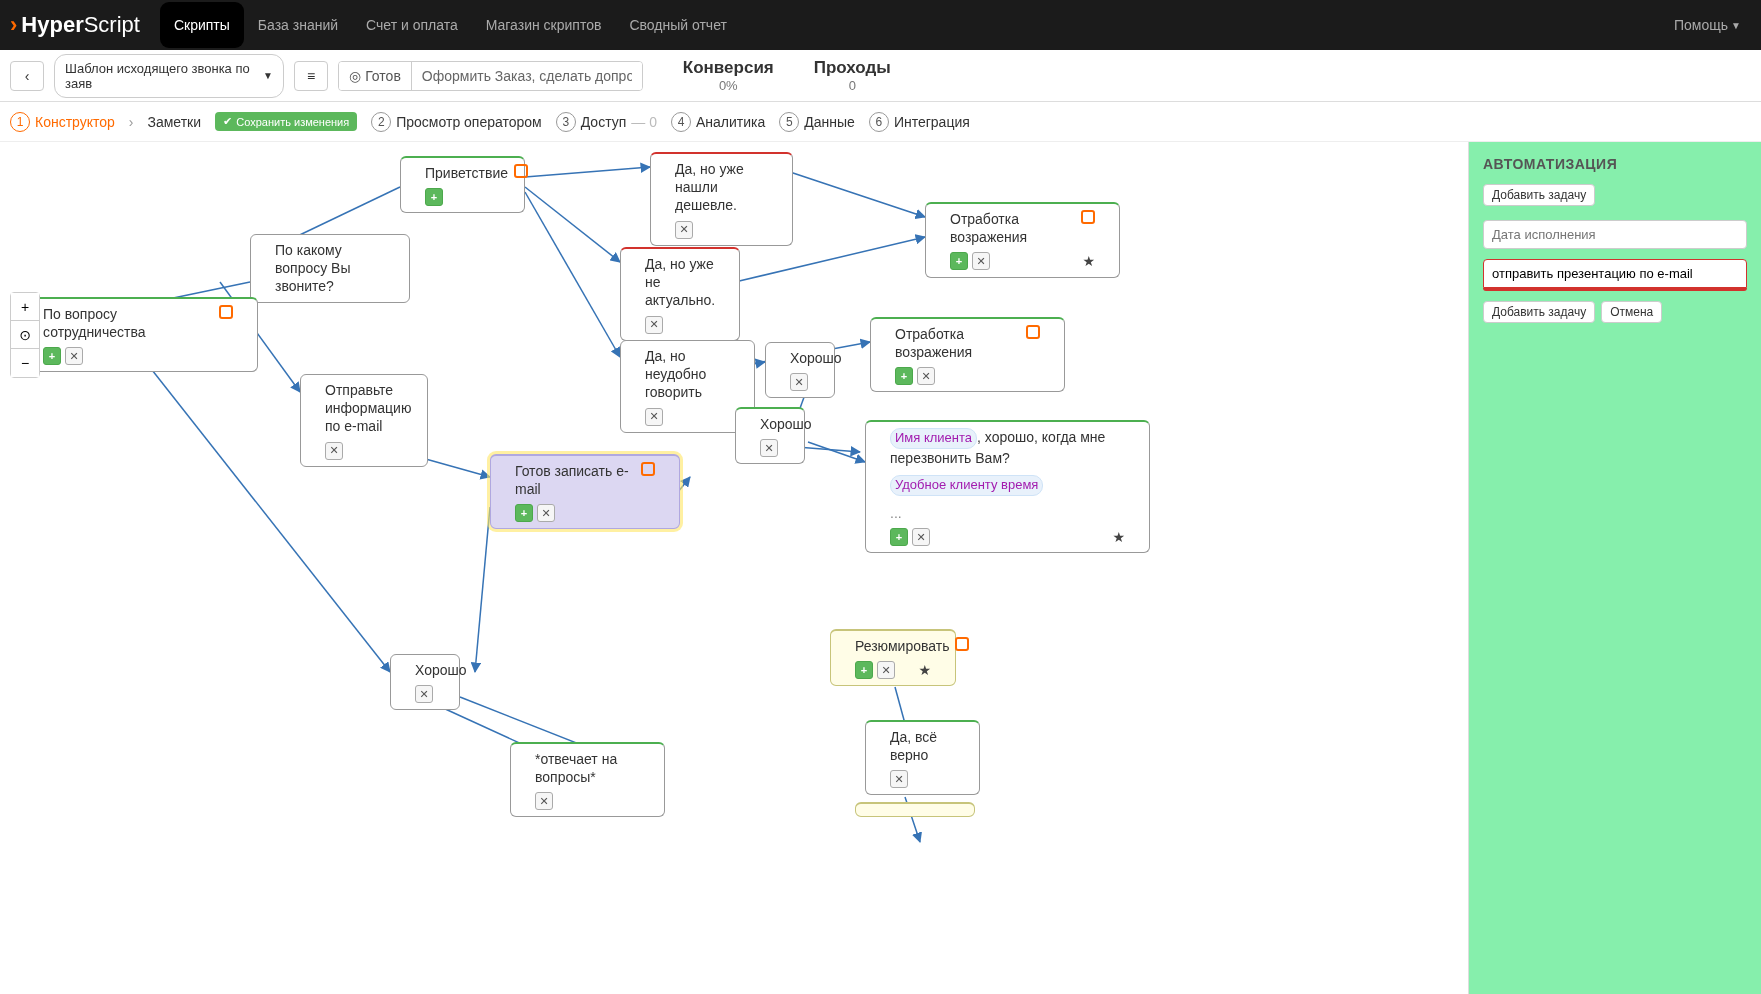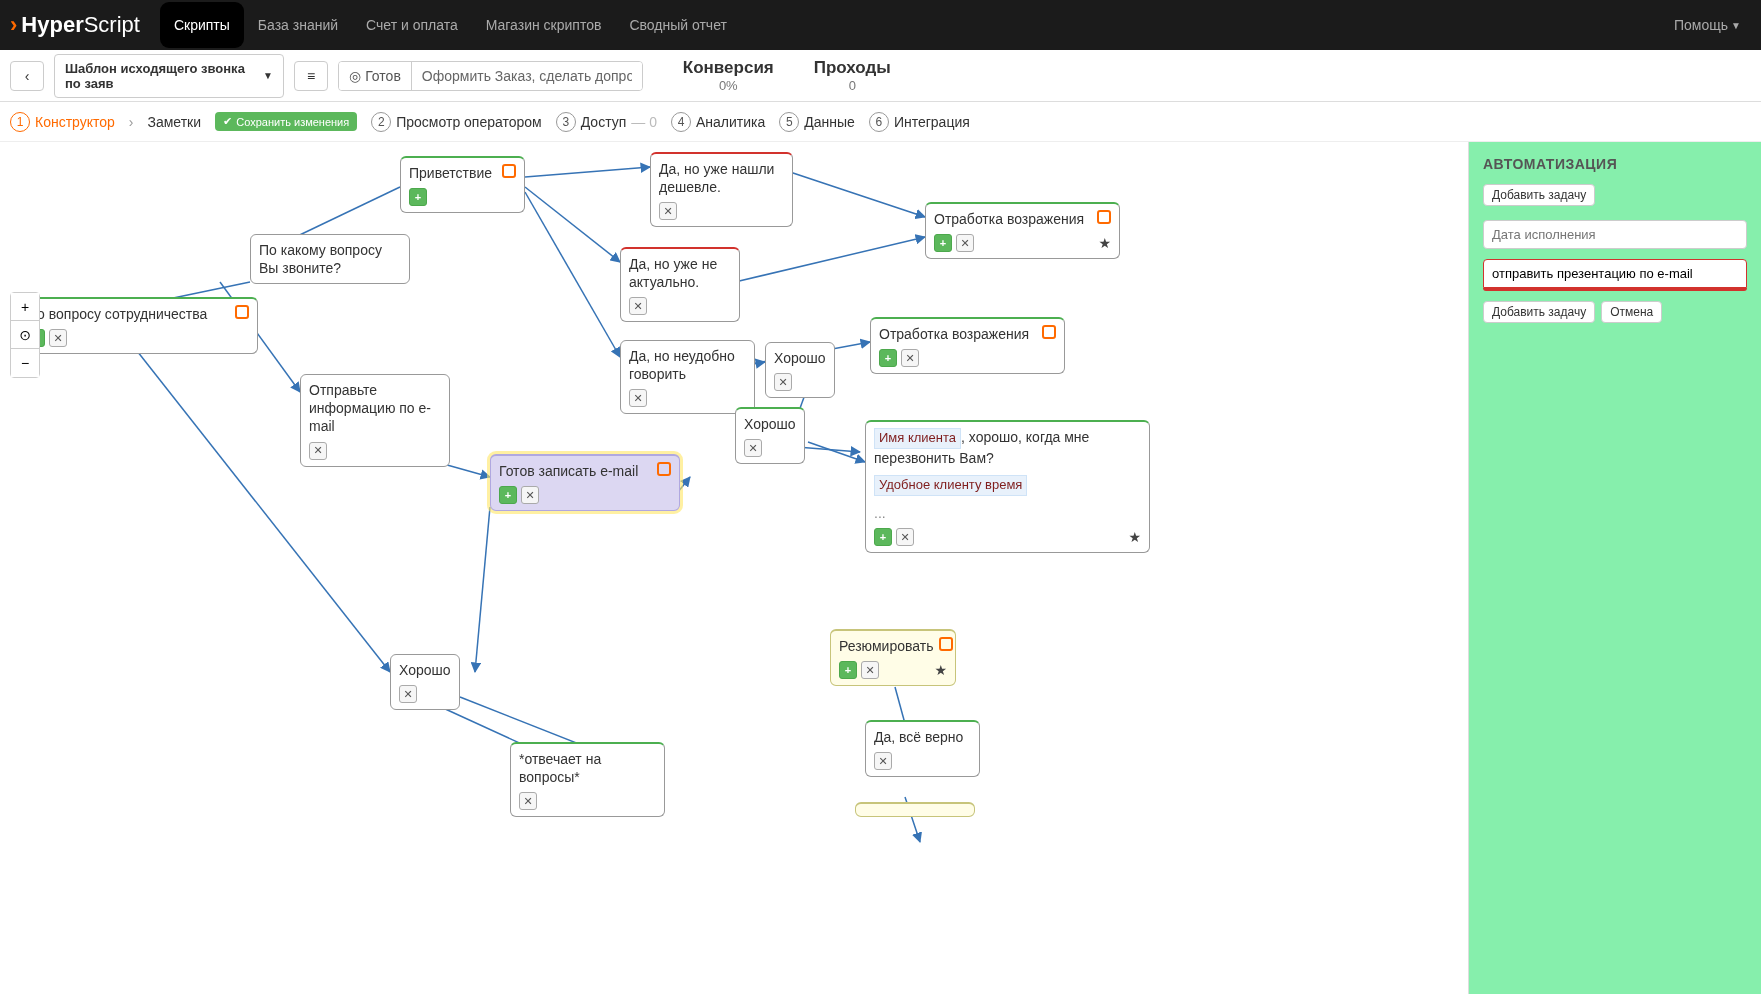--- a/index.html
+++ b/index.html
@@ -12,21 +12,21 @@
 .nav-items { display:flex; margin-left:20px; }
 .nav-item { color:#aaa; padding:15px 14px; font-size:14px; cursor:pointer;border-radius:9px; }
 .nav-item.active { color:#fff; background:#000; }
 .nav-right { margin-left:auto; color:#aaa; padding-right:10px; cursor:pointer; display:flex; align-items:center; }
 .nav-right .caret { font-size:10px; margin-left:3px; }
 
 .secondbar { height:52px; border-bottom:1px solid #ddd; display:flex; align-items:center; padding:0 10px; gap:10px; }
 .btn { border:1px solid #ccc; background:#fff; border-radius:4px; padding:6px 10px; cursor:pointer; font-size:14px; color:#333; display:inline-flex; align-items:center; }
 .btn-sm { padding:3px 8px; font-size:12px; }
 .btn-ico { width:34px; justify-content:center; }
-.template-sel { width:230px; border:1px solid #ccc; border-radius:4px; padding:6px 10px; font-weight:bold; font-size:13px; cursor:pointer; display:flex; align-items:center; justify-content:space-between; }
+.template-sel { width:230px; border:1px solid #ccc; border-radius:12px; padding:6px 10px; font-weight:normal; font-size:13px; cursor:pointer; display:flex; align-items:center; justify-content:space-between; }
 .goal-group { display:flex; border:1px solid #ccc; border-radius:4px; overflow:hidden; }
 .goal-btn { padding:6px 10px; border:none; border-right:1px solid #ccc; background:#fff; color:#555; cursor:pointer; font-size:14px; display:flex; align-items:center; gap:4px;}
 .goal-input { border:none; padding:6px 10px; width:230px; font-size:14px; color:#666; }
 .stats { display:flex; gap:40px; margin-left:30px; }
 .stat { text-align:center; }
 .stat .lab { font-weight:bold; font-size:17px; }
 .stat .val { color:#777; font-size:13px; }
 
 .tabsbar { height:40px; border-bottom:1px solid #eee; display:flex; align-items:center; padding:0 10px; gap:14px; font-size:14px; }
 .step { display:flex; align-items:center; gap:5px; cursor:pointer; color:#333;}
@@ -36,34 +36,34 @@
 .breadcrumb-sep { color:#999; }
 .notes-link { color:#333; cursor:pointer; }
 .save-badge { background:#5cb85c; color:#fff; border-radius:4px; padding:3px 8px; font-size:11px; display:flex; align-items:center; gap:4px; cursor:pointer;}
 .muted { color:#bbb; }
 
 .canvas-wrap { position:absolute; top:142px; left:0; right:293px; bottom:0; background:#fff; overflow:hidden; }
 .zoom-ctrl { position:absolute; top:150px; left:10px; display:flex; flex-direction:column; border:1px solid #ccc; border-radius:4px; background:#fff; z-index:5; }
 .zoom-ctrl button { width:28px; height:28px; border:none; border-bottom:1px solid #ccc; background:#fff; cursor:pointer; font-size:14px; display:flex; align-items:center; justify-content:center;}
 .zoom-ctrl button:last-child { border-bottom:none;}
 svg.lines { position:absolute; top:0; left:0; width:100%; height:100%; pointer-events:none; }
-.node { position:absolute; background:#fff; border:1px solid #999; border-radius:6px; padding:6px 8px; font-size:14px; line-height:1.3; min-width:60px; }
+.node { position:absolute; background:#fff; border:1px solid #999; border-radius:6px; padding:6px 24px; font-size:14px; line-height:1.3; min-width:60px; }
 .node .title-row { display:flex; align-items:flex-start; justify-content:space-between; gap:6px;}
 .node .ctrls { display:flex; gap:4px; margin-top:6px; }
 .ico-btn { width:18px; height:18px; border:1px solid #aaa; border-radius:3px; display:inline-flex; align-items:center; justify-content:center; font-size:11px; cursor:pointer; background:#f6f6f6; }
 .ico-btn.plus { background:#5cb85c; color:#fff; border-color:#4ca84c; font-weight:bold;}
 .ico-btn.x { color:#555; }
 .marker { width:14px; height:14px; border:2px solid #ff6a00; border-radius:3px; flex-shrink:0; display:inline-block; }
 .star { color:#444; font-size:14px; align-self:flex-end; margin-left:auto; }
 .node.green-top { border-top:2px solid #4caf50; }
 .node.red-top { border-top:2px solid #d2322d; }
 .node.purple { background:#dcd7f2; border-color:#b0a8e0; box-shadow:0 0 0 3px rgba(255,230,100,.6); }
 .node.yellow { background:#fffde7; border-color:#c7c47a;}
 .node.big { width:285px; }
-.chip { background:#e8f1fb; border:1px solid #cfe3f7; color:#7f1d1d; border-radius:0; padding:1px 4px; display:inline-block; font-size:13px;}
+.chip { background:#e8f1fb; border:1px solid #cfe3f7; color:#a21caf; border-radius:10px; padding:1px 4px; display:inline-block; font-size:13px;}
 .red-text { color:#d2322d; }
 
 .sidepanel { position:absolute; top:142px; right:0; bottom:0; width:293px; border-left:1px solid #ddd; padding:14px; background:#86efac;}
 .sidepanel h3 { font-size:14px; font-weight:bold; color:#555; margin-bottom:12px; letter-spacing:.5px;}
 .input { width:100%; border:1px solid #ccc; border-radius:4px; padding:6px 8px; font-size:13px; margin-bottom:10px; }
 .input.err { border-color:#d2322d; border-radius:4px 4px 0 0;}
 .err-bar { height:3px; background:#d2322d; margin:-10px 0 10px 0; border-radius:0 0 4px 4px;}
 .btn-row { display:flex; gap:6px; }
 </style>
 </head>
@@ -207,21 +207,21 @@
     <div class="title-row">
         <span>По вопросу сотрудничества</span>
         <span class="marker"></span>
       </div>
     <div class="ctrls">
         <span class="ico-btn plus">+</span>
         <span class="ico-btn x">✕</span>
       </div>
   </div>
 
-  <div class="node" style="left:300px; top:232px; width:150px;">
+  <div class="node" style="left:300px; top:232px; width:128px;">
     <span>Отправьте информацию по e-mail</span>
     <div class="ctrls">
         <span class="ico-btn x">✕</span>
       </div>
   </div>
 
   <div class="node red-top" style="left:650px; top:10px; width:143px;">
     <span>Да, но уже нашли дешевле.</span>
     <div class="ctrls">
         <span class="ico-btn x">✕</span>

